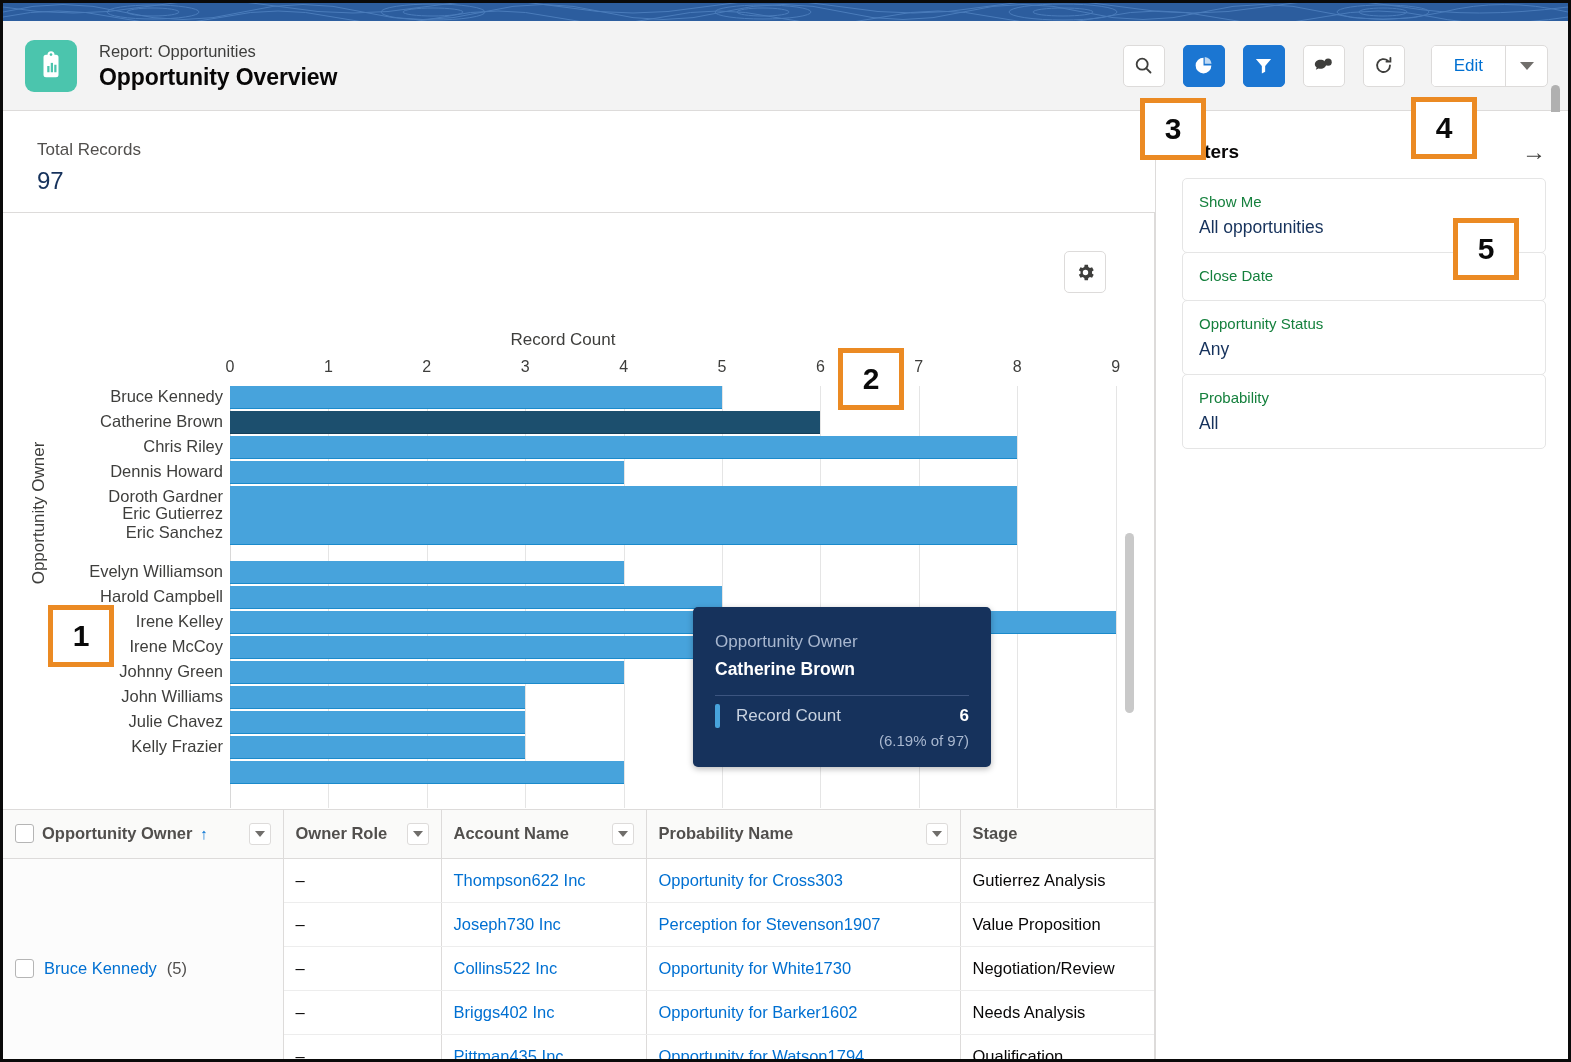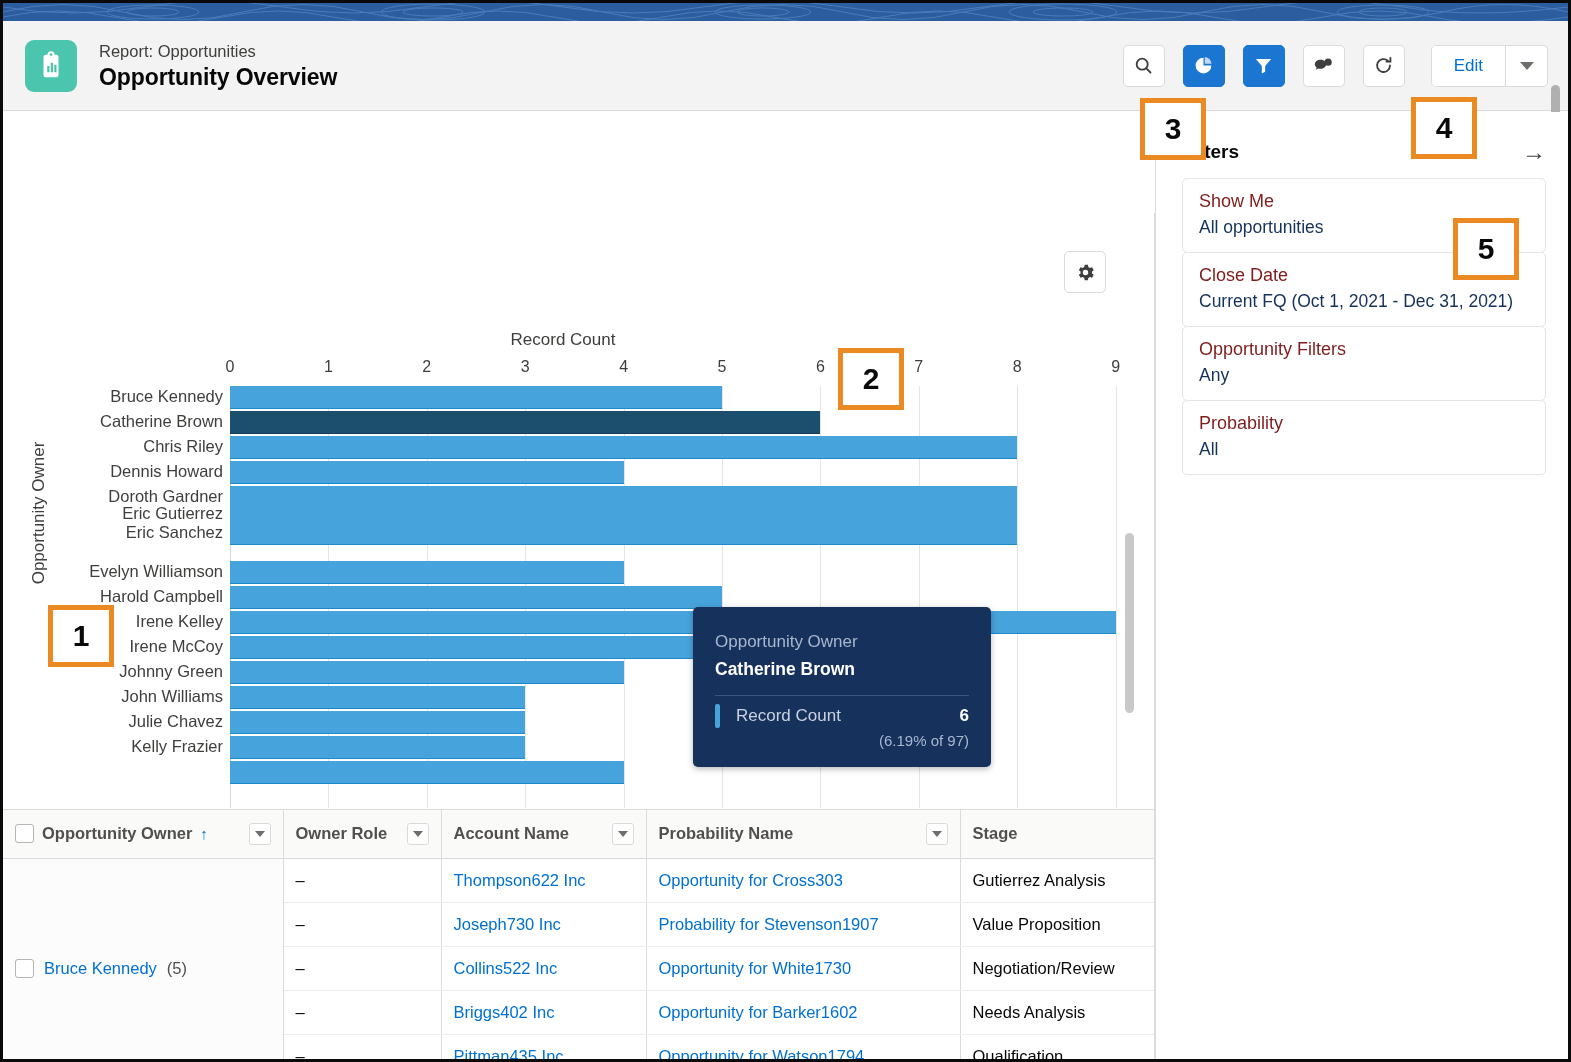--- a/index.html
+++ b/index.html
@@ -206,21 +206,21 @@
     padding: 28px 22px 0 26px;
   }
   .rail-head { display: flex; align-items: center; }
   .rail-title { font-size: 19px; font-weight: bold; color: #080707; }
   .rail-collapse { margin-left: auto; font-size: 24px; color: #3e3e3c; cursor: pointer; line-height: 1; }
   .filter-card {
     border: 1px solid #e5e5e5; border-radius: 5px; background: #fff;
     padding: 10px 16px 12px 16px; margin-top: 14px; cursor: pointer;
   }
   .filter-card + .filter-card { margin-top: -1px; }
-  .f-label { font-size: 18px; color: #7f1d1d; line-height: 25px; }
+  .f-label { font-size: 15px; color: #15803d; line-height: 25px; }
   .f-value { font-size: 17.5px; color: #16325c; line-height: 26px; }
 
   
   .callout {
     position: absolute; background: #fff; border: 5px solid #eb8a23;
     display: flex; align-items: center; justify-content: center;
     font-size: 30px; font-weight: bold; color: #0a0a0a; z-index: 30;
     font-family: "Liberation Sans", sans-serif;
   }
 </style>
@@ -295,20 +295,24 @@
       </div>
       <div class="edit-group">
         <button class="edit-btn">Edit</button>
         <div class="edit-caret">
           <i style="border-left:7px solid transparent;border-right:7px solid transparent;border-top:8px solid #706e6b;display:block;"></i>
         </div>
       </div>
     </div>
   </div>
 
+  <div class="summary">
+    <div class="summary-label">Total Records</div>
+    <div class="summary-value">97</div>
+  </div>
 
   <div class="chart-panel">
     <div class="gear-btn">
       <svg viewBox="0 0 24 24" fill="#3e3e3c" aria-hidden="true">
         <path d="M19.4 13.1a7.6 7.6 0 0 0 0-2.2l2-1.6-1.9-3.3-2.4.9a7.5 7.5 0 0 0-1.9-1.1l-.4-2.6h-3.8l-.4 2.6a7.5 7.5 0 0 0-1.9 1.1l-2.4-.9L4.4 9.3l2 1.6a7.6 7.6 0 0 0 0 2.2l-2 1.6 1.9 3.3 2.4-.9a7.5 7.5 0 0 0 1.9 1.1l.4 2.6h3.8l.4-2.6a7.5 7.5 0 0 0 1.9-1.1l2.4.9 1.9-3.3-2-1.6zM12 15.1a3.1 3.1 0 1 1 0-6.2 3.1 3.1 0 0 1 0 6.2z"></path>
       </svg>
     </div>
 
     <div class="chart-title">Record Count</div>
     <div class="axis-y-title">Opportunity Owner</div>
@@ -489,21 +493,21 @@
               </div>
             </td>
             <td><span>–</span></td>
             <td><span class="lnk">Thompson622 Inc</span></td>
             <td><span class="lnk">Opportunity for Cross303</span></td>
             <td><span>Gutierrez Analysis</span></td>
           </tr>
           <tr>
             <td><span>–</span></td>
             <td><span class="lnk">Joseph730 Inc</span></td>
-            <td><span class="lnk">Probability for Stevenson1907</span></td>
+            <td><span class="lnk">Perception for Stevenson1907</span></td>
             <td><span>Value Proposition</span></td>
           </tr>
           <tr>
             <td><span>–</span></td>
             <td><span class="lnk">Collins522 Inc</span></td>
             <td><span class="lnk">Opportunity for White1730</span></td>
             <td><span>Negotiation/Review</span></td>
           </tr>
           <tr>
             <td><span>–</span></td>
@@ -526,24 +530,23 @@
       <div class="rail-title">Filters</div>
       <div class="rail-collapse">→</div>
     </div>
     <div id="filter-list">
         <div class="filter-card">
           <div class="f-label">Show Me</div>
           <div class="f-value">All opportunities</div>
         </div>
         <div class="filter-card">
           <div class="f-label">Close Date</div>
-          <div class="f-value">Current FQ (Oct 1, 2021 - Dec 31, 2021)</div>
         </div>
         <div class="filter-card">
-          <div class="f-label">Opportunity Filters</div>
+          <div class="f-label">Opportunity Status</div>
           <div class="f-value">Any</div>
         </div>
         <div class="filter-card">
           <div class="f-label">Probability</div>
           <div class="f-value">All</div>
         </div>
       </div>
   </div>
 
   <div id="callout-layer">

